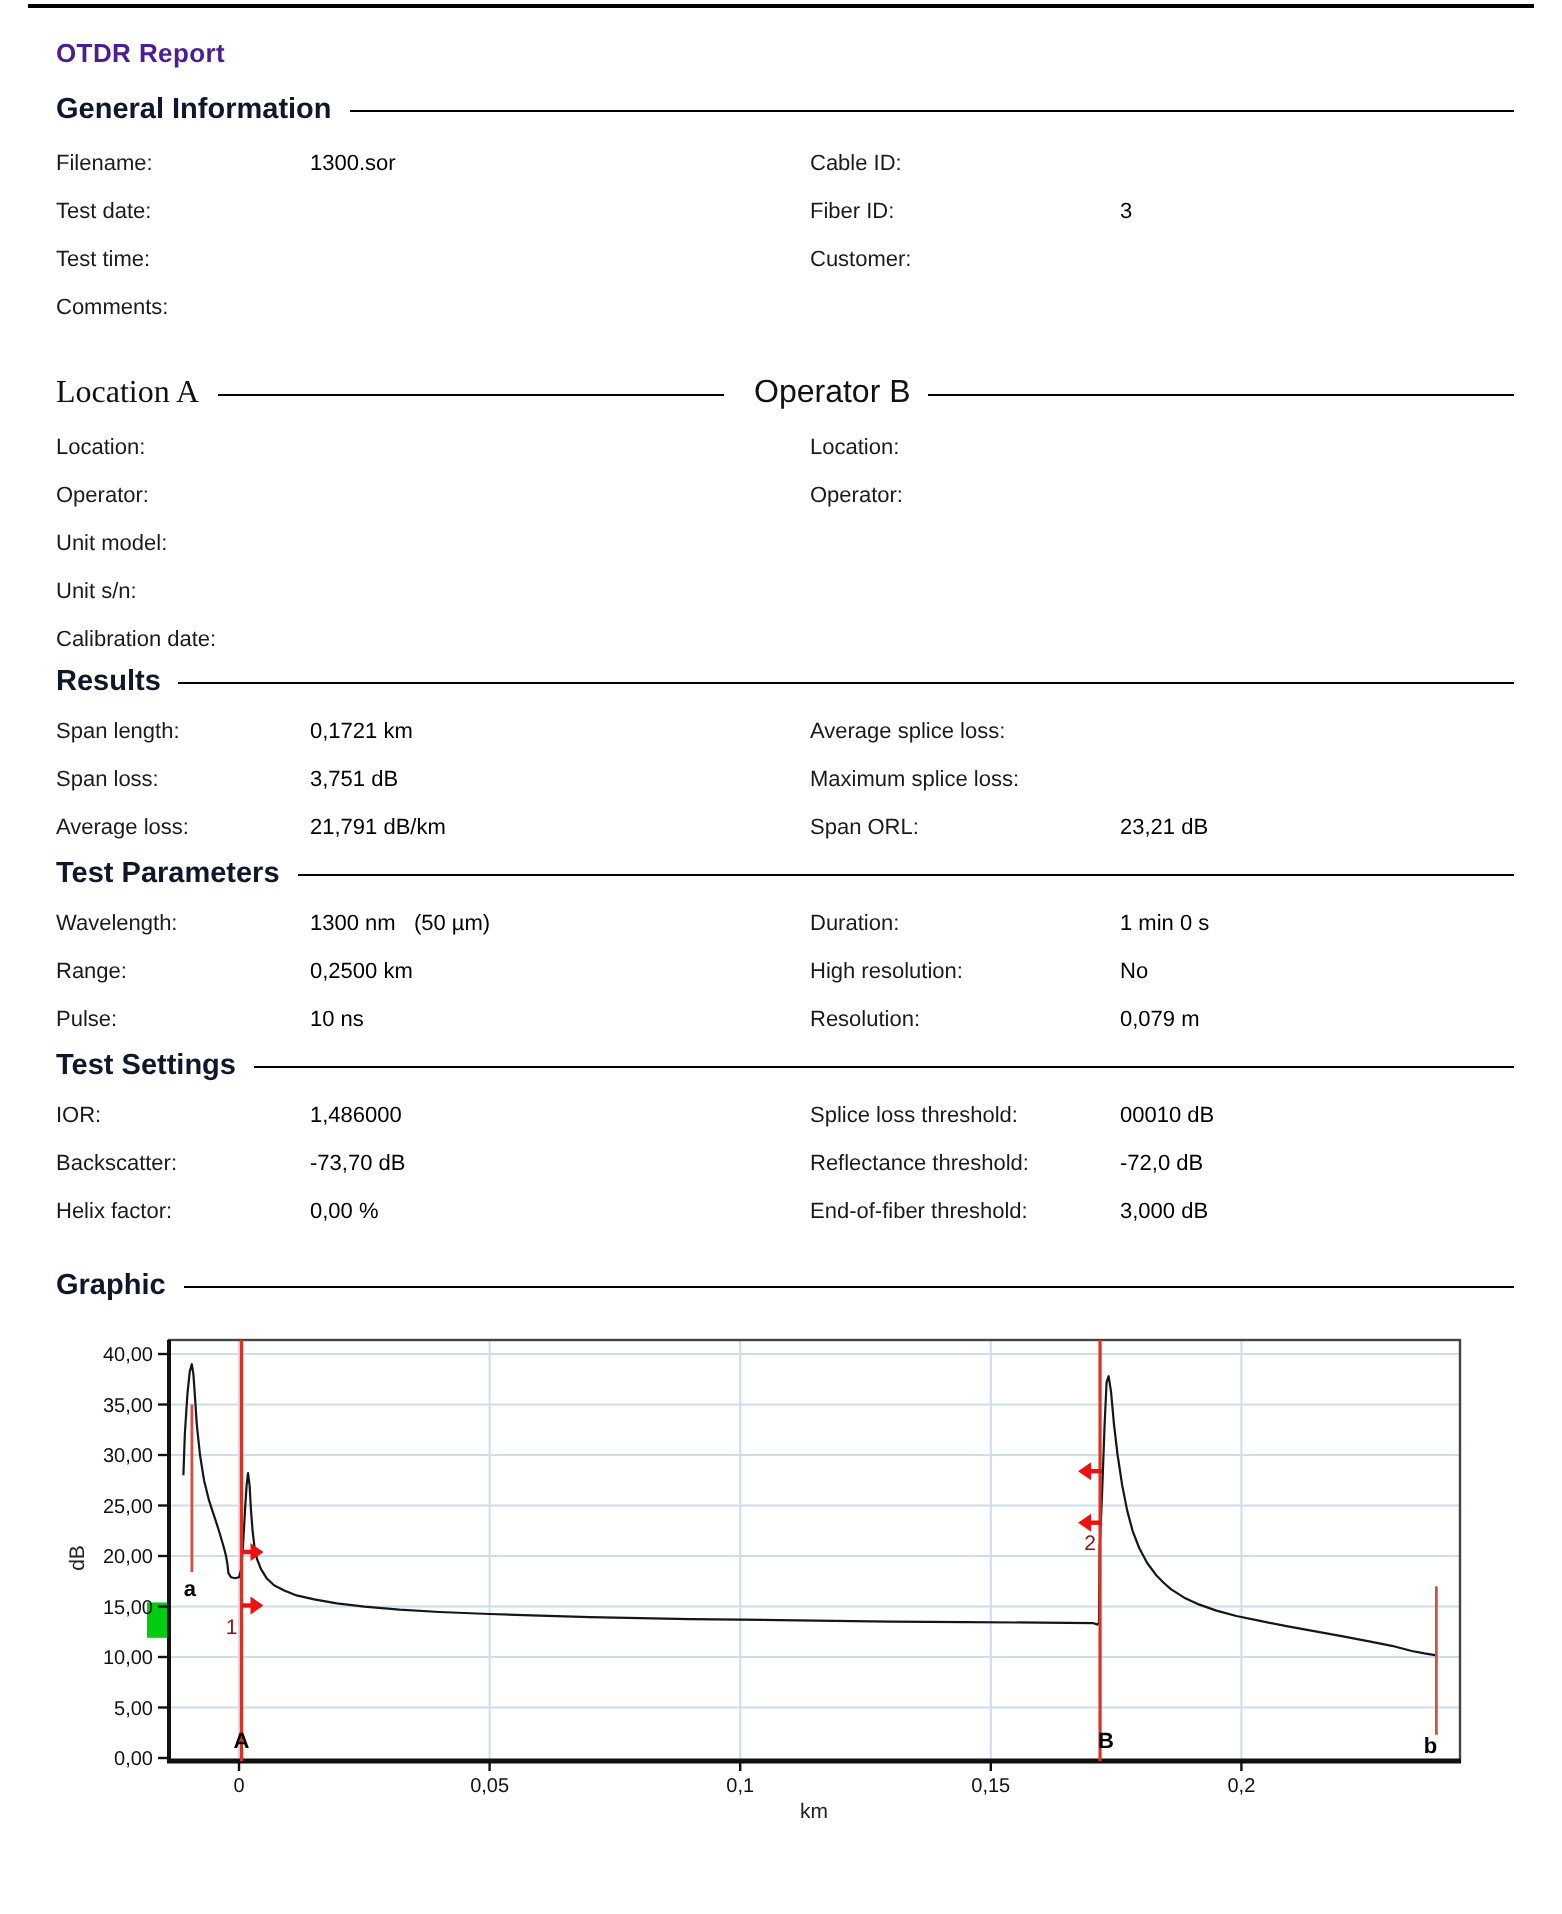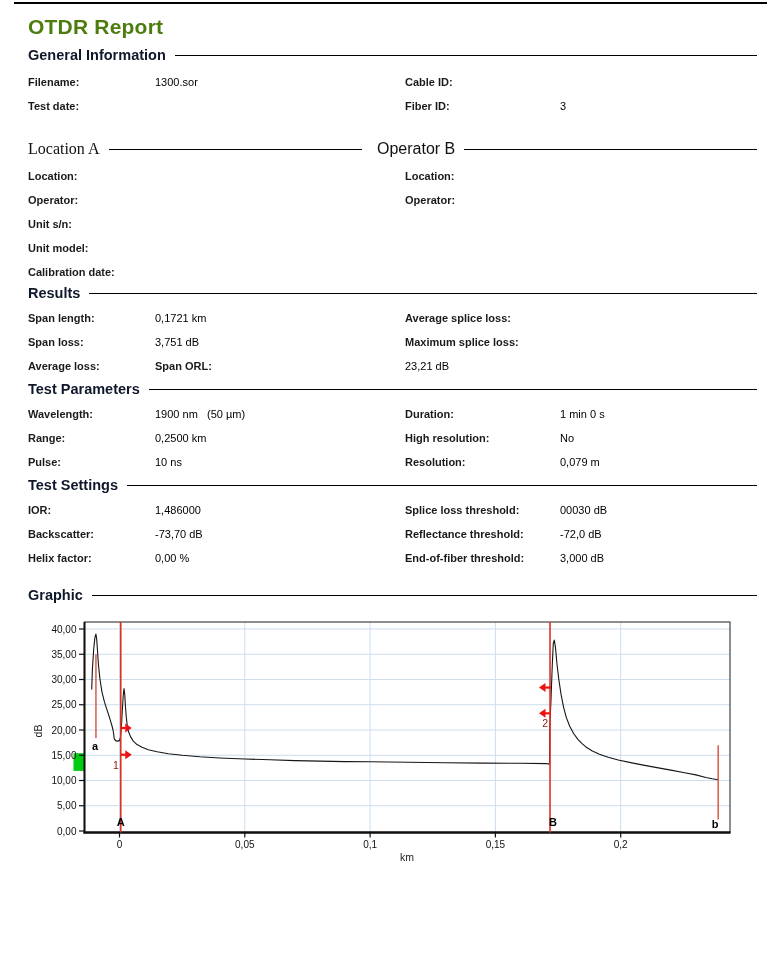--- a/index.html
+++ b/index.html
@@ -1,35 +1,35 @@
 <!DOCTYPE html>
 <html><head>
 <meta charset="utf-8">
 <style>
   html,body{margin:0;padding:0;background:#ffffff;}
   .page{
     position:relative;width:781px;height:957px;background:#fff;overflow:hidden;
     font-family:"Liberation Sans",sans-serif;color:#111;
   }
   .top-rule{position:absolute;top:2px;left:14px;width:753px;height:2px;background:#000;}
-  h1.title{margin:14px 0 0 28px;font-size:21px;line-height:26px;font-weight:bold;color:#4d7c0f;letter-spacing:.2px;}
+  h1.title{margin:14px 0 0 28px;font-size:13px;line-height:26px;font-weight:bold;color:#4c1d95;letter-spacing:.2px;}
   .sec{padding:0;}
   .sec-head{display:flex;align-items:center;height:18px;padding-left:28px;padding-right:24px;}
   .sec-head .st{font-size:14.5px;font-weight:bold;color:#0f172a;white-space:nowrap;}
   .sec-head .rule{flex:1;border-top:1.5px solid #000;margin-left:9px;}
   .dual-head{display:flex;height:18px;padding-right:24px;}
   .dual-head .half-l{width:377px;display:flex;align-items:center;padding-left:28px;box-sizing:border-box;font-family:Liberation Serif, serif;}
   .dual-head .half-l .rule{flex:1;border-top:1.5px solid #000;margin-left:9px;margin-right:15px;}
   .dual-head .half-r{flex:1;display:flex;align-items:center;}
   .dual-head .half-r .rule{flex:1;border-top:1.5px solid #000;margin-left:9px;}
   .rows{margin-top:4px;}
   .rows.loose{margin-top:6px;}
   .row{display:grid;grid-template-columns:127px 250px 155px auto;height:24px;
        padding-left:28px;padding-right:24px;align-items:center;}
-  .row .lab{font-size:11px;color:#1a1a1a;white-space:pre;font-weight:bold;}
+  .row .lab{font-size:11px;color:#1a1a1a;white-space:pre;}
   .row .val{font-size:11px;color:#000;white-space:pre;}
   .sec.general{margin-top:6px;}
   .sec.location{margin-top:22px;}
   .sec.results{margin-top:0px;}
   .sec.test-parameters{margin-top:2px;}
   .sec.test-settings{margin-top:2px;}
   .sec.graphic{margin-top:16px;}
   .chart-wrap{margin:3px 0 0 30px;width:745px;height:290px;}
   svg text{font-family:"Liberation Sans",sans-serif;}
 </style>
@@ -51,20 +51,32 @@
             <span class="val">1300.sor</span>
             <span class="lab">Cable ID:</span>
             <span class="val"></span>
           </div>
           <div class="row">
             <span class="lab">Test date:</span>
             <span class="val"></span>
             <span class="lab">Fiber ID:</span>
             <span class="val">3</span>
           </div>
+          <div class="row">
+            <span class="lab">Test time:</span>
+            <span class="val"></span>
+            <span class="lab">Customer:</span>
+            <span class="val"></span>
+          </div>
+          <div class="row">
+            <span class="lab">Comments:</span>
+            <span class="val"></span>
+            <span class="lab"></span>
+            <span class="val"></span>
+          </div>
         </div>
       </section>
       <section class="sec location">
         <div class="dual-head">
           <div class="half-l">
             <span class="st">Location A</span>
             <div class="rule"></div>
           </div>
           <div class="half-r">
             <span class="st">Operator B</span>
@@ -78,27 +90,27 @@
             <span class="lab">Location:</span>
             <span class="val"></span>
           </div>
           <div class="row">
             <span class="lab">Operator:</span>
             <span class="val"></span>
             <span class="lab">Operator:</span>
             <span class="val"></span>
           </div>
           <div class="row">
+            <span class="lab">Unit model:</span>
+            <span class="val"></span>
+            <span class="lab"></span>
+            <span class="val"></span>
+          </div>
+          <div class="row">
             <span class="lab">Unit s/n:</span>
-            <span class="val"></span>
-            <span class="lab"></span>
-            <span class="val"></span>
-          </div>
-          <div class="row">
-            <span class="lab">Unit model:</span>
             <span class="val"></span>
             <span class="lab"></span>
             <span class="val"></span>
           </div>
           <div class="row">
             <span class="lab">Calibration date:</span>
             <span class="val"></span>
             <span class="lab"></span>
             <span class="val"></span>
           </div>
@@ -117,34 +129,35 @@
             <span class="val"></span>
           </div>
           <div class="row">
             <span class="lab">Span loss:</span>
             <span class="val">3,751 dB</span>
             <span class="lab">Maximum splice loss:</span>
             <span class="val"></span>
           </div>
           <div class="row">
             <span class="lab">Average loss:</span>
+            <span class="val">21,791 dB/km</span>
             <span class="lab">Span ORL:</span>
             <span class="val">23,21 dB</span>
           </div>
         </div>
       </section>
       <section class="sec test-parameters">
         <div class="sec-head">
           <span class="st">Test Parameters</span>
           <div class="rule"></div>
         </div>
         <div class="rows">
           <div class="row">
             <span class="lab">Wavelength:</span>
-            <span class="val">1900 nm   (50 µm)</span>
+            <span class="val">1300 nm   (50 µm)</span>
             <span class="lab">Duration:</span>
             <span class="val">1 min 0 s</span>
           </div>
           <div class="row">
             <span class="lab">Range:</span>
             <span class="val">0,2500 km</span>
             <span class="lab">High resolution:</span>
             <span class="val">No</span>
           </div>
           <div class="row">
@@ -158,21 +171,21 @@
       <section class="sec test-settings">
         <div class="sec-head">
           <span class="st">Test Settings</span>
           <div class="rule"></div>
         </div>
         <div class="rows">
           <div class="row">
             <span class="lab">IOR:</span>
             <span class="val">1,486000</span>
             <span class="lab">Splice loss threshold:</span>
-            <span class="val">00030 dB</span>
+            <span class="val">00010 dB</span>
           </div>
           <div class="row">
             <span class="lab">Backscatter:</span>
             <span class="val">-73,70 dB</span>
             <span class="lab">Reflectance threshold:</span>
             <span class="val">-72,0 dB</span>
           </div>
           <div class="row">
             <span class="lab">Helix factor:</span>
             <span class="val">0,00 %</span>

